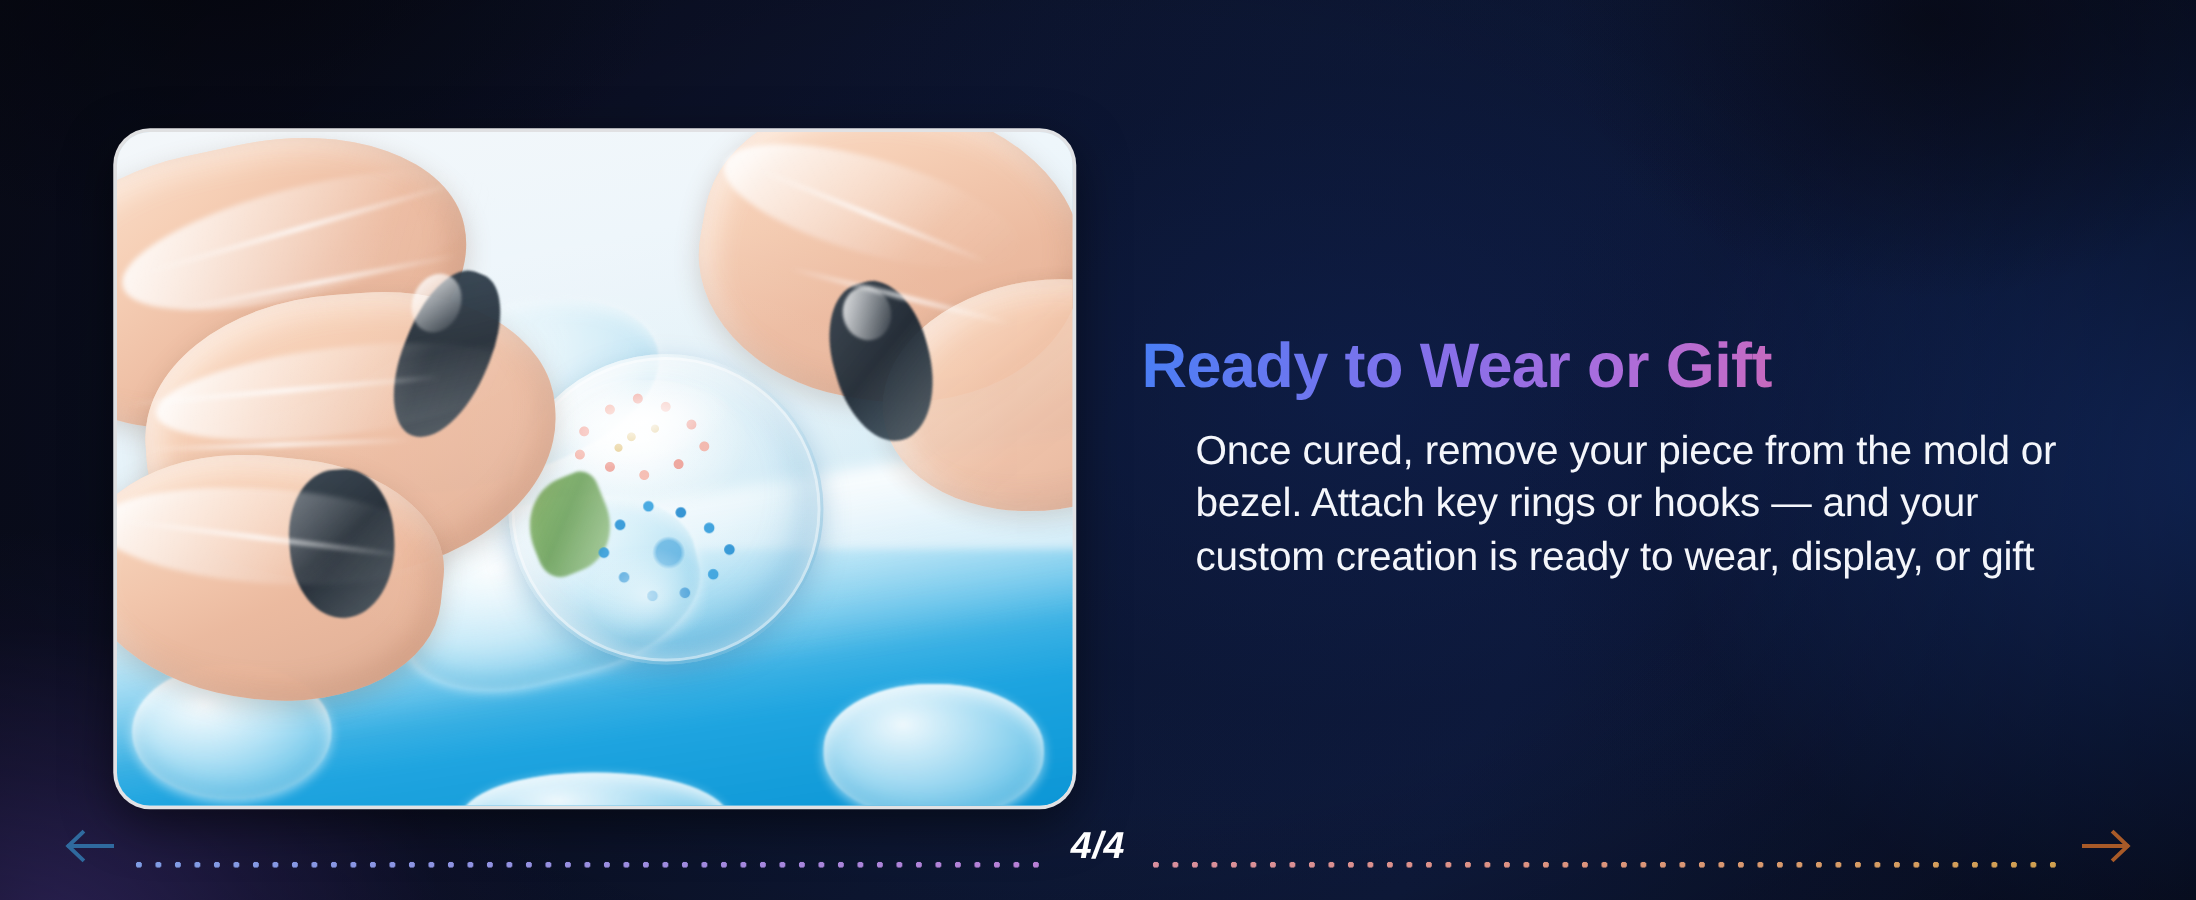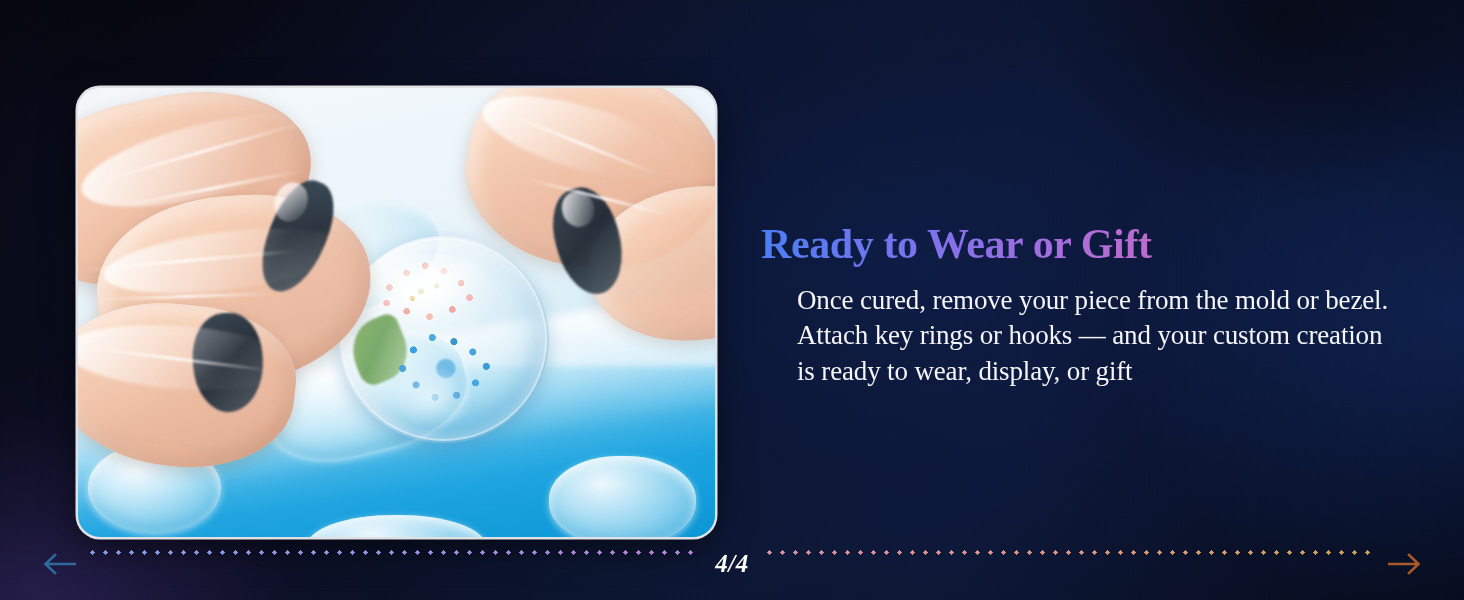--- a/index.html
+++ b/index.html
@@ -9,21 +9,20 @@
     overflow:hidden;
     background:#05070f;
     font-family:"Liberation Sans", sans-serif;
   }
 
   #slide {
     position:relative;
     width:1464px; height:600px;
     overflow:hidden;
     background:#0369a1;
-    font-family:Liberation Serif, serif;
   }
 
   
   .bg-layer { position:absolute; inset:0; pointer-events:none; }
 
   .bg-base {
     background:
       linear-gradient(118deg,
         #0a0d1d 0%,
         #0b1025 26%,
@@ -370,21 +369,21 @@
     padding:0 42px;
   }
   .arrow-btn {
     flex:0 0 auto;
     width:34px; height:26px;
     display:flex; align-items:center; justify-content:center;
   }
   .track {
     flex:1 1 auto;
     display:flex;
-    align-items:flex-start;
+    align-items:flex-end;
     gap:0;
     margin:0 14px;
   }
   .dot-strip-left {
     flex:1 1 auto; height:5px;
     background:linear-gradient(90deg, #7e9ce4 0%, #8e93e2 35%, #a487dd 68%, #b87fd4 100%);
     -webkit-mask-image:radial-gradient(circle at 2.5px 2.5px, #000 0 2.1px, transparent 2.2px);
     mask-image:radial-gradient(circle at 2.5px 2.5px, #000 0 2.1px, transparent 2.2px);
     -webkit-mask-size:13px 5px;
     mask-size:13px 5px;

